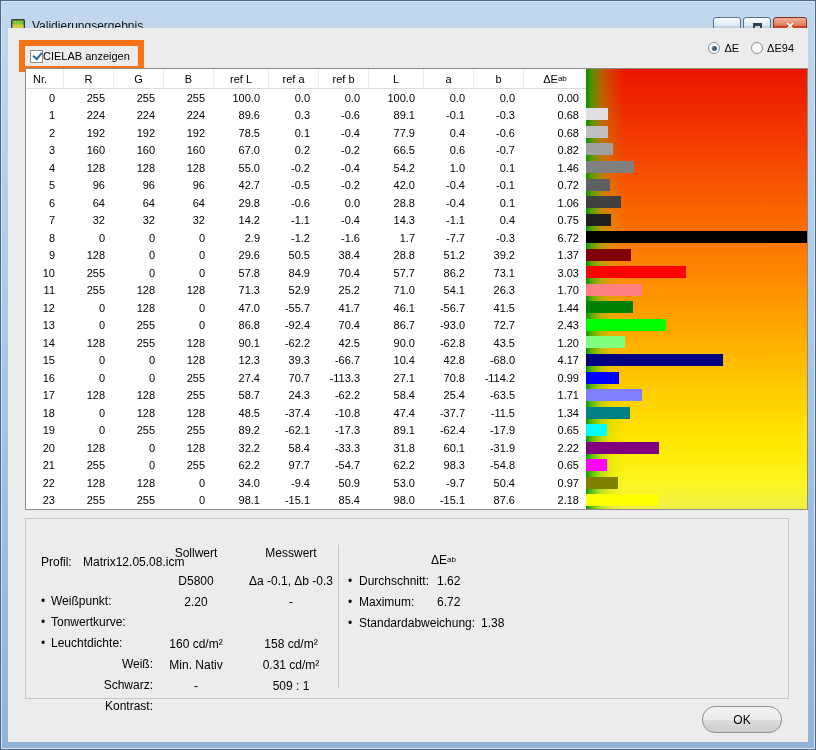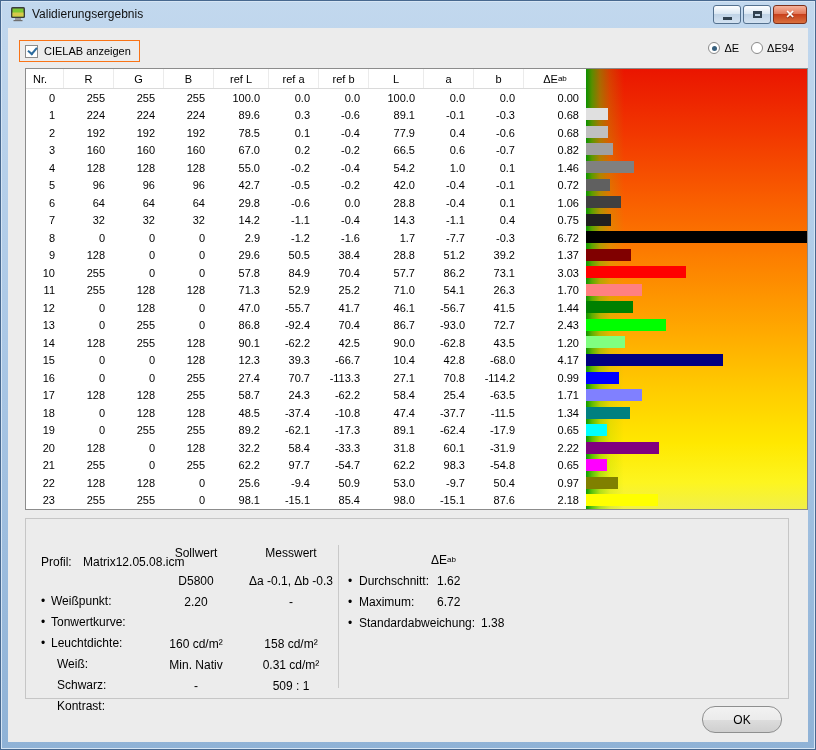--- a/index.html
+++ b/index.html
@@ -4,42 +4,42 @@
 <style>
   html,body { margin:0; padding:0; background:#555; }
   .window {
     position:relative; width:816px; height:750px;
     font-family:"Liberation Sans", sans-serif;
     background: linear-gradient(180deg,#c2d8ee 0%, #abc8e6 45%, #8fb2d6 100%);
     box-shadow: inset 0 0 0 1px #47688f, inset 0 0 0 2px #d6e5f4;
     overflow:hidden;
   }
   
-  .titlebar { position:absolute; top:0; left:0; right:0; height:28px; }
+  .titlebar { position:absolute; top:12px; left:0; right:0; height:28px; }
   .title-icon { position:absolute; left:10px; top:6px; width:16px; height:16px; }
   .title-text { position:absolute; left:32px; top:0; line-height:28px; font-size:12px; color:#111; }
   .win-controls { position:absolute; right:9px; top:5px; display:flex; gap:2px; }
   .win-btn {
     box-sizing:border-box; width:28px; height:19px; border:1px solid #54718f; border-radius:3px;
     background:linear-gradient(#fdfeff,#dce8f3 45%,#c0d3e6 50%,#d3e2f1);
     display:flex; align-items:center; justify-content:center; cursor:default;
   }
   .win-btn.close {
     width:34px; border-color:#7e301a; color:#fff; font-size:11px; font-weight:bold;
     background:linear-gradient(#f6b29b,#e2795a 45%,#c8401c 50%,#d9703e);
     text-shadow:0 1px 1px rgba(0,0,0,.4);
   }
   .glyph-min { width:9px; height:3px; background:#31414f; margin-top:8px; }
   .glyph-max { width:9px; height:7px; border:2px solid #31414f; border-top-width:3px; box-sizing:border-box; }
   
   .client { position:absolute; left:8px; top:28px; right:8px; bottom:8px; background:#ececec; }
   
   .cielab-box {
-    position:absolute; left:11px; top:12px; height:20px; border:1px solid #f97316;
-    display:flex; align-items:center; gap:6px; padding:0 8px 0 5px; font-size:11px; color:#000;
+    position:absolute; left:11px; top:12px; height:20px; border:6px solid #f97316;
+    display:flex; align-items:center; padding:0 8px 0 5px; font-size:11px; color:#000;
   }
   .checkbox {
     position:relative; width:13px; height:13px; background:#fff; border:1px solid #8b8b8b; box-sizing:border-box;
   }
   .check-mark {
     position:absolute; left:2px; top:1px; width:7px; height:4px;
     border-left:2px solid #2d6c9e; border-bottom:2px solid #2d6c9e; transform:rotate(-50deg);
   }
   .radio-group { position:absolute; right:14px; top:14px; display:flex; gap:12px; align-items:center; font-size:11px; }
   .radio-item { display:flex; align-items:center; gap:4px; }
@@ -83,21 +83,21 @@
   .summary {
     position:absolute; left:17px; top:490px; width:764px; height:181px;
     border:1px solid #c6c6c6; box-sizing:border-box; font-size:12px; color:#000;
   }
   .profil { position:absolute; left:15px; top:8px;margin-top:28px; }
   .profil .val { margin-left:8px; }
   .left-table { position:absolute; left:15px; top:14px; }
   .s-row { display:grid; grid-template-columns:112px 86px 104px; height:21px; align-items:center; }
   .s-label { white-space:nowrap;margin-top:40px; }
   .s-label .bullet { display:inline-block; width:10px; }
-  .s-label.indent { padding-left:16px; }
+  .s-label.indent { padding-left:16px;text-align:right; }
   .s-val { text-align:center; white-space:nowrap; }
   .v-divider { position:absolute; left:312px; top:26px; bottom:10px; width:1px; background:#c9c9c9; }
   .right-table { position:absolute; left:322px; top:30px; }
   .right-head { height:21px; display:flex; align-items:center; padding-left:83px; }
   .right-row { height:21px; display:flex; align-items:center; white-space:nowrap; }
   .right-row .bullet { display:inline-block; width:11px; }
   .right-label { display:inline-block; min-width:72px; padding-right:6px; }
   
   .ok-button {
     position:absolute; right:26px; top:678px; width:78px; height:25px;
@@ -459,21 +459,21 @@
               <div class="tcell">62.2</div>
               <div class="tcell">98.3</div>
               <div class="tcell">-54.8</div>
               <div class="tcell">0.65</div>
             </div>
             <div class="trow gcols">
               <div class="tcell">22</div>
               <div class="tcell">128</div>
               <div class="tcell">128</div>
               <div class="tcell">0</div>
-              <div class="tcell">25.6</div>
+              <div class="tcell">34.0</div>
               <div class="tcell">-9.4</div>
               <div class="tcell">50.9</div>
               <div class="tcell">53.0</div>
               <div class="tcell">-9.7</div>
               <div class="tcell">50.4</div>
               <div class="tcell">0.97</div>
             </div>
             <div class="trow gcols">
               <div class="tcell">23</div>
               <div class="tcell">255</div>

